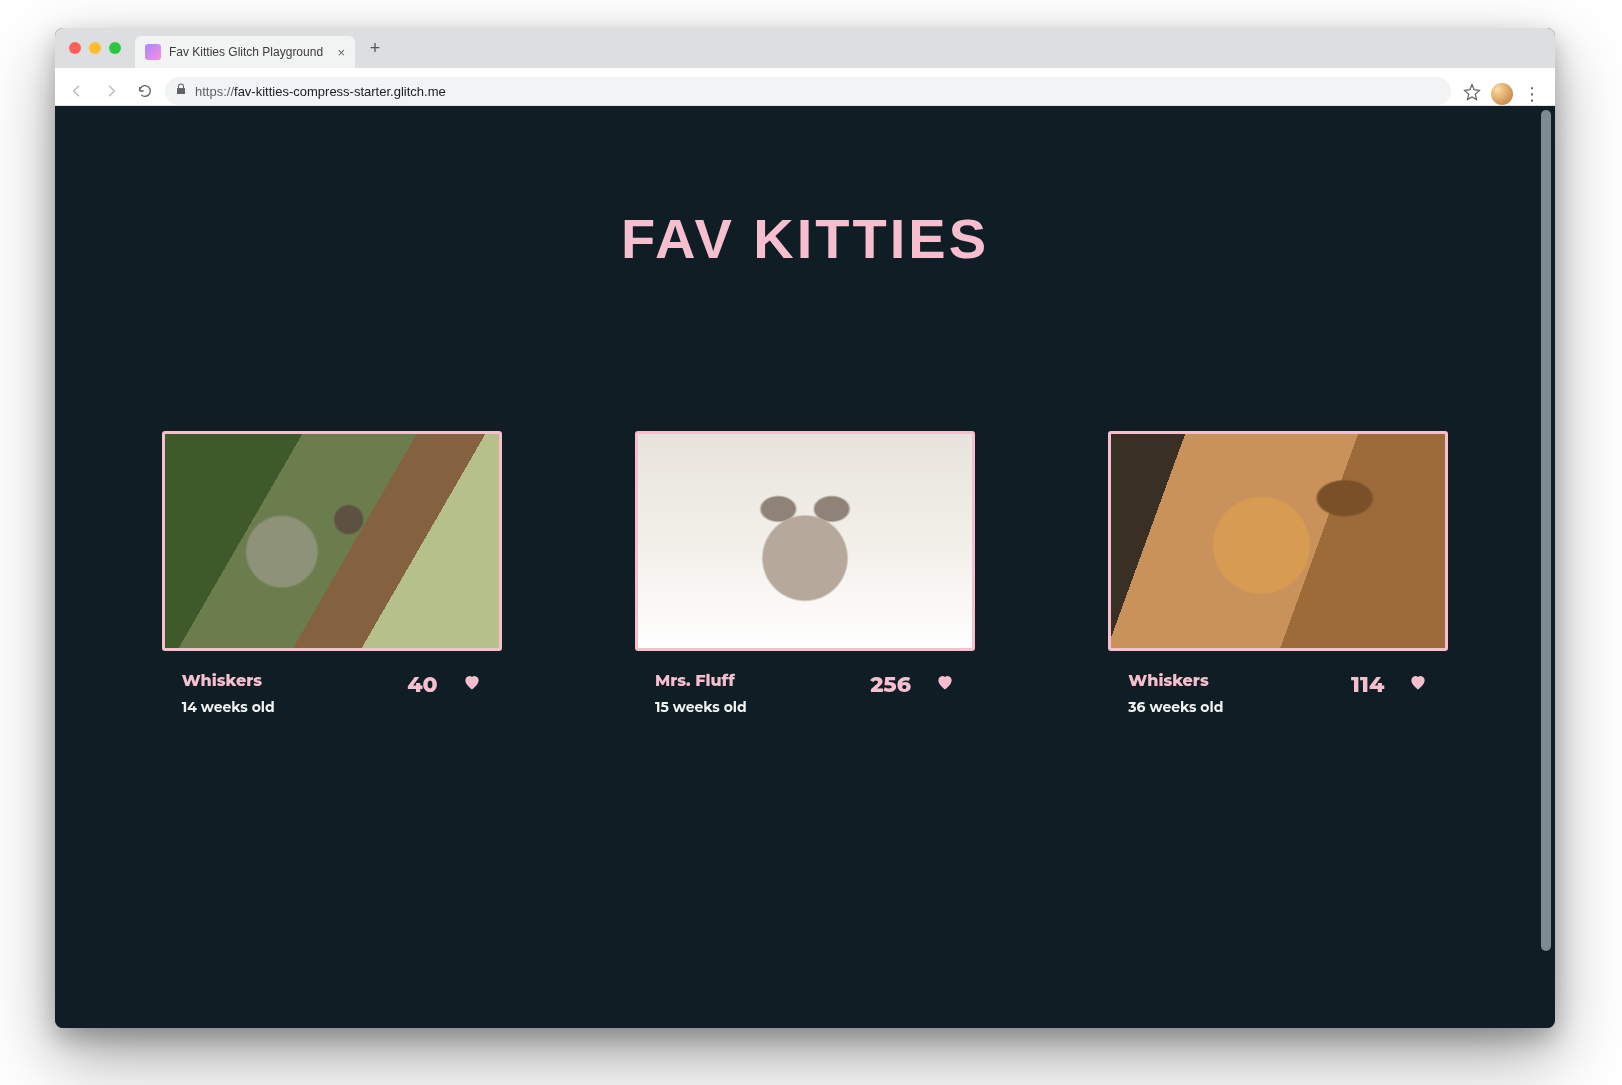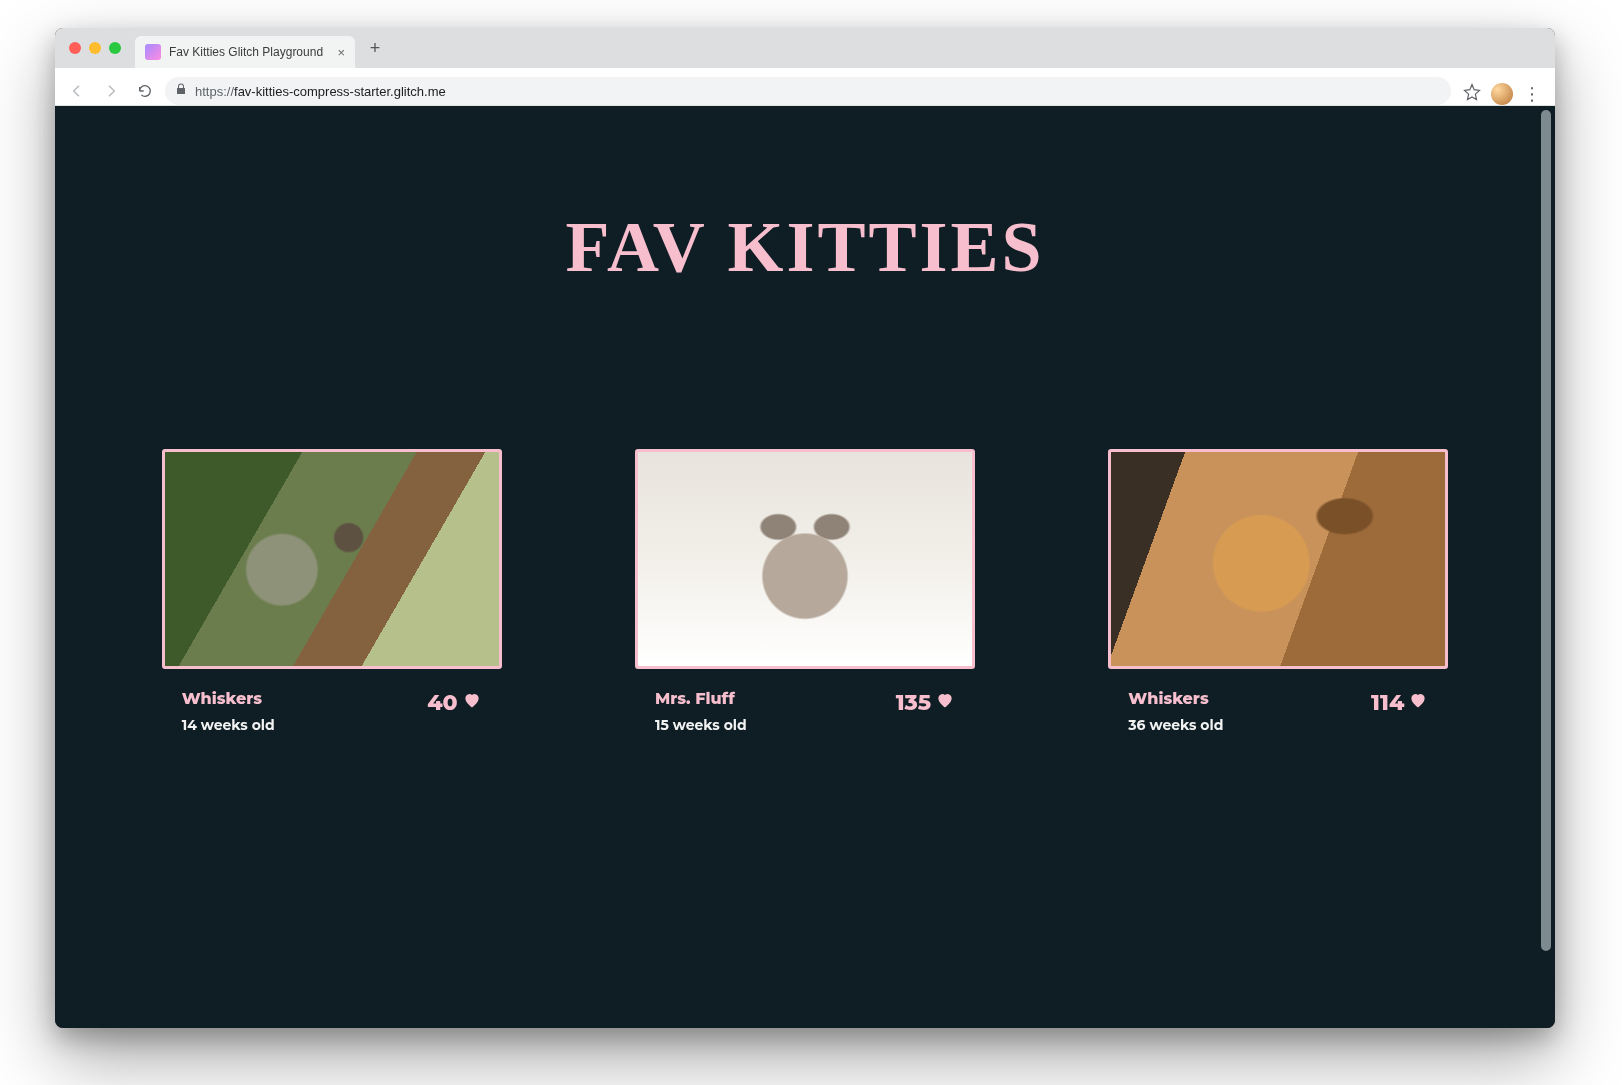--- a/index.html
+++ b/index.html
@@ -163,24 +163,24 @@
   background: #7d8a8f;
   border-radius: 5px;
 }
 
 .page {
   padding: 100px 40px 40px;
 }
 .page-title {
   text-align: center;
   color: #f7bfce;
-  font-size: 72px;
+  font-size: 56px;
   font-weight: 800;
   letter-spacing: 3px;
-  font-family: Liberation Serif, serif;
+  font-family: Liberation Sans, sans-serif;
   margin-bottom: 160px;
 }
 
 .cards {
   display: flex;
   justify-content: space-around;
   gap: 40px;
   padding: 0 20px;
 }
 .card {
@@ -234,21 +234,21 @@
 }
 .card-age {
   color: #f1f2f2;
   font-weight: 700;
   font-size: 14px;
   font-family: "Avenir Next", "Montserrat", sans-serif;
 }
 .card-likes {
   display: flex;
   align-items: center;
-  gap: 4px;
+  gap: 24px;
   color: #f7bfce;
   font-weight: 800;
   font-size: 22px;
   margin-right: 10px;
   font-family: "Avenir Next", "Montserrat", sans-serif;
 }
 .heart {
   color: #f7bfce;
 }
 .heart svg { width: 20px; height: 20px; }
@@ -338,21 +338,21 @@
         </div>
 
         <div class="card">
           <div class="card-img img2"></div>
           <div class="card-footer">
             <div class="card-meta">
               <div class="card-name">Mrs. Fluff</div>
               <div class="card-age">15 weeks old</div>
             </div>
             <div class="card-likes">
-              <span>135</span>
+              <span>256</span>
               <span class="heart">
                 <svg viewBox="0 0 24 24" fill="currentColor">
                     <path d="M12 21s-8-5.3-8-11a5 5 0 0 1 8-4 5 5 0 0 1 8 4c0 5.7-8 11-8 11z"></path>
                   </svg>
               </span>
             </div>
           </div>
         </div>
 
         <div class="card">

